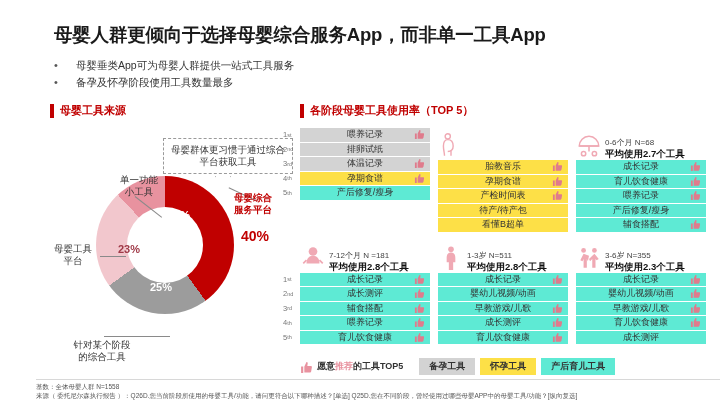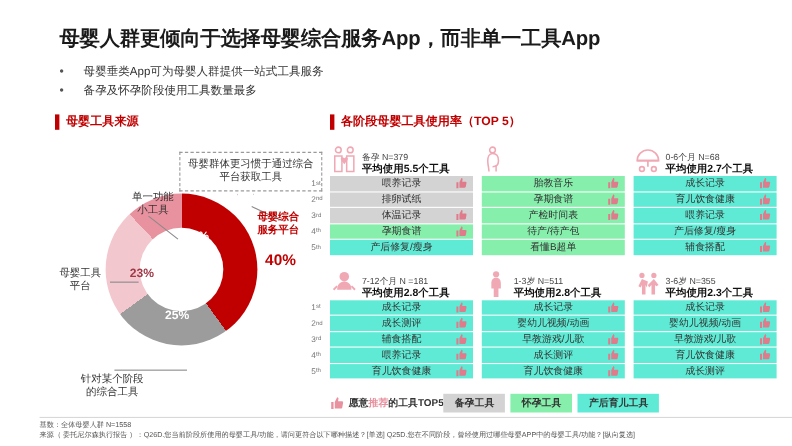--- a/index.html
+++ b/index.html
@@ -97,27 +97,27 @@
     font-size:9px;color:#333;
   }
   .row .rk{
     position:absolute;left:-17px;top:0;height:13.5px;display:flex;align-items:center;
     font-size:7.5px;color:#777;
   }
   .row .rk sup{font-size:5.5px;}
   .row .rtxt{white-space:nowrap;}
   .row .thumb{position:absolute;right:5px;top:1px;width:11px;height:11px;}
   .c-gray{background:#d3d3d3;}
-  .c-pink{background:#86efac;}
+  .c-pink{background:#fde047;}
   .c-blue{background:#5eead4;}
 
   
   .legend{position:absolute;left:300px;top:358px;display:flex;align-items:center;}
   .lg-thumb{width:13px;height:13px;margin-right:4px;}
-  .lg-txt{font-size:9px;font-weight:bold;color:#333;white-space:nowrap;}
+  .lg-txt{font-size:9px;font-weight:bold;color:#333;margin-right:16px;white-space:nowrap;}
   .lg-txt .hl{color:#e8929f;}
   .lg-chip{font-size:9px;font-weight:bold;color:#333;padding:2px 10px;margin-right:5px;white-space:nowrap;}
 
   
   .footer{position:absolute;left:36px;top:379px;width:690px;}
   .frule{width:100%;height:1px;background:#d8d8d8;margin-bottom:2px;}
   .fline{font-size:6.5px;color:#555;line-height:9px;white-space:nowrap;}
 </style>
 </head>
 <body>
@@ -177,32 +177,20 @@
     <div>母婴综合</div>
     <div>服务平台</div>
   </div>
 
   <div class="callout">母婴群体更习惯于通过综合平台获取工具</div>
   <div class="callout-tail"></div>
 
   <div class="grid">
     <div class="grow">
       <div class="card">
-          <div class="card-head">
-            <span class="chead-icon"><svg viewBox="0 0 24 24" width="26" height="30">
-                <circle cx="7" cy="4" r="2.4" fill="none" stroke="#f0a9b4" stroke-width="1.3"></circle>
-                <circle cx="17" cy="4" r="2.4" fill="none" stroke="#f0a9b4" stroke-width="1.3"></circle>
-                <path d="M4 9h6v13H4zM14 9h6v13h-6z" fill="none" stroke="#f0a9b4" stroke-width="1.3"></path>
-                <path d="M12 11c-1.6-2-4-0.4-2.6 1.6L12 16l2.6-3.4C16 10.6 13.6 9 12 11z" fill="#f0a9b4"></path>
-              </svg></span>
-            <div class="chead-txt">
-              <div class="c-n">备孕 N=379</div>
-              <div class="c-avg">平均使用5.5个工具</div>
-            </div>
-          </div>
           <div class="list">
             <div class="row c-gray">
               <span class="rk">1<sup>st</sup></span>
               <span class="rtxt">喂养记录</span>
               <span class="thumb"><svg viewBox="0 0 24 24" width="11" height="11">
                   <path fill="#e07b8c" d="M2 10h4v12H2zM8 10l4-8c1.6 0 2.6 1.2 2.2 2.8L13.5 9H20c1.3 0 2.2 1.1 2 2.3l-1.4 8c-.2 1-1 1.7-2 1.7H8z"></path>
                 </svg></span>
             </div>
             <div class="row c-gray">
               <span class="rk">2<sup>nd</sup></span>

